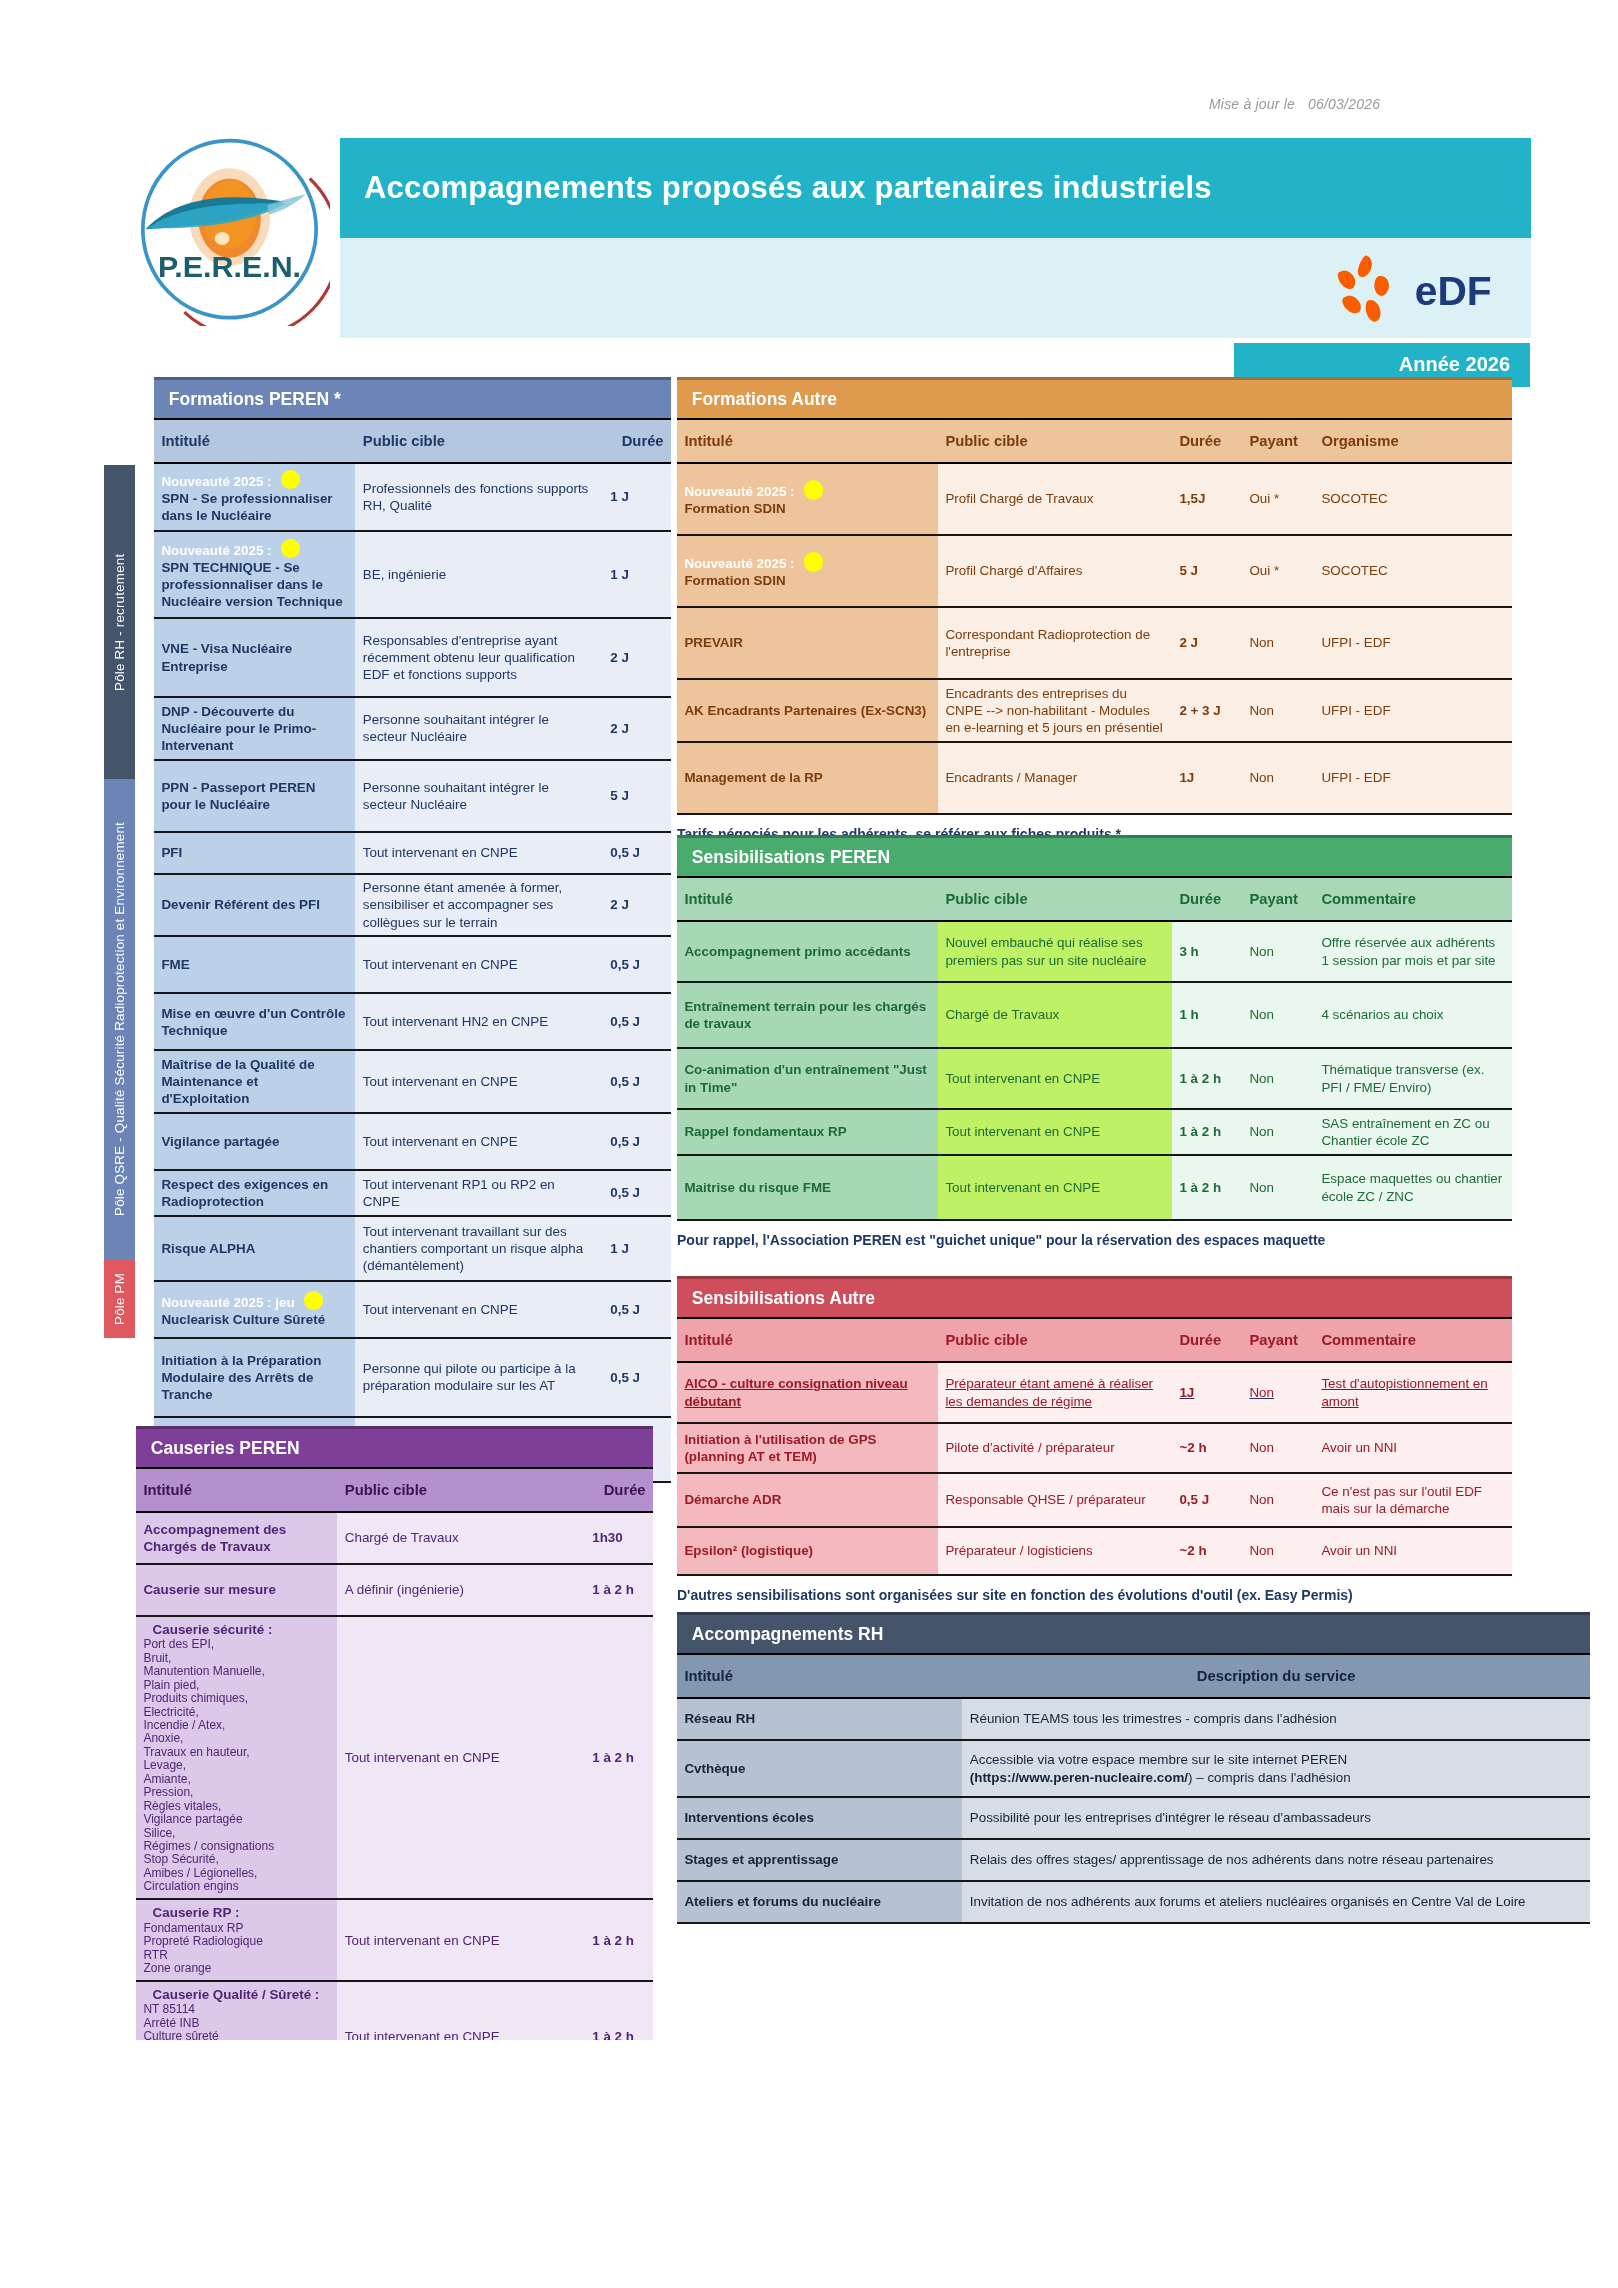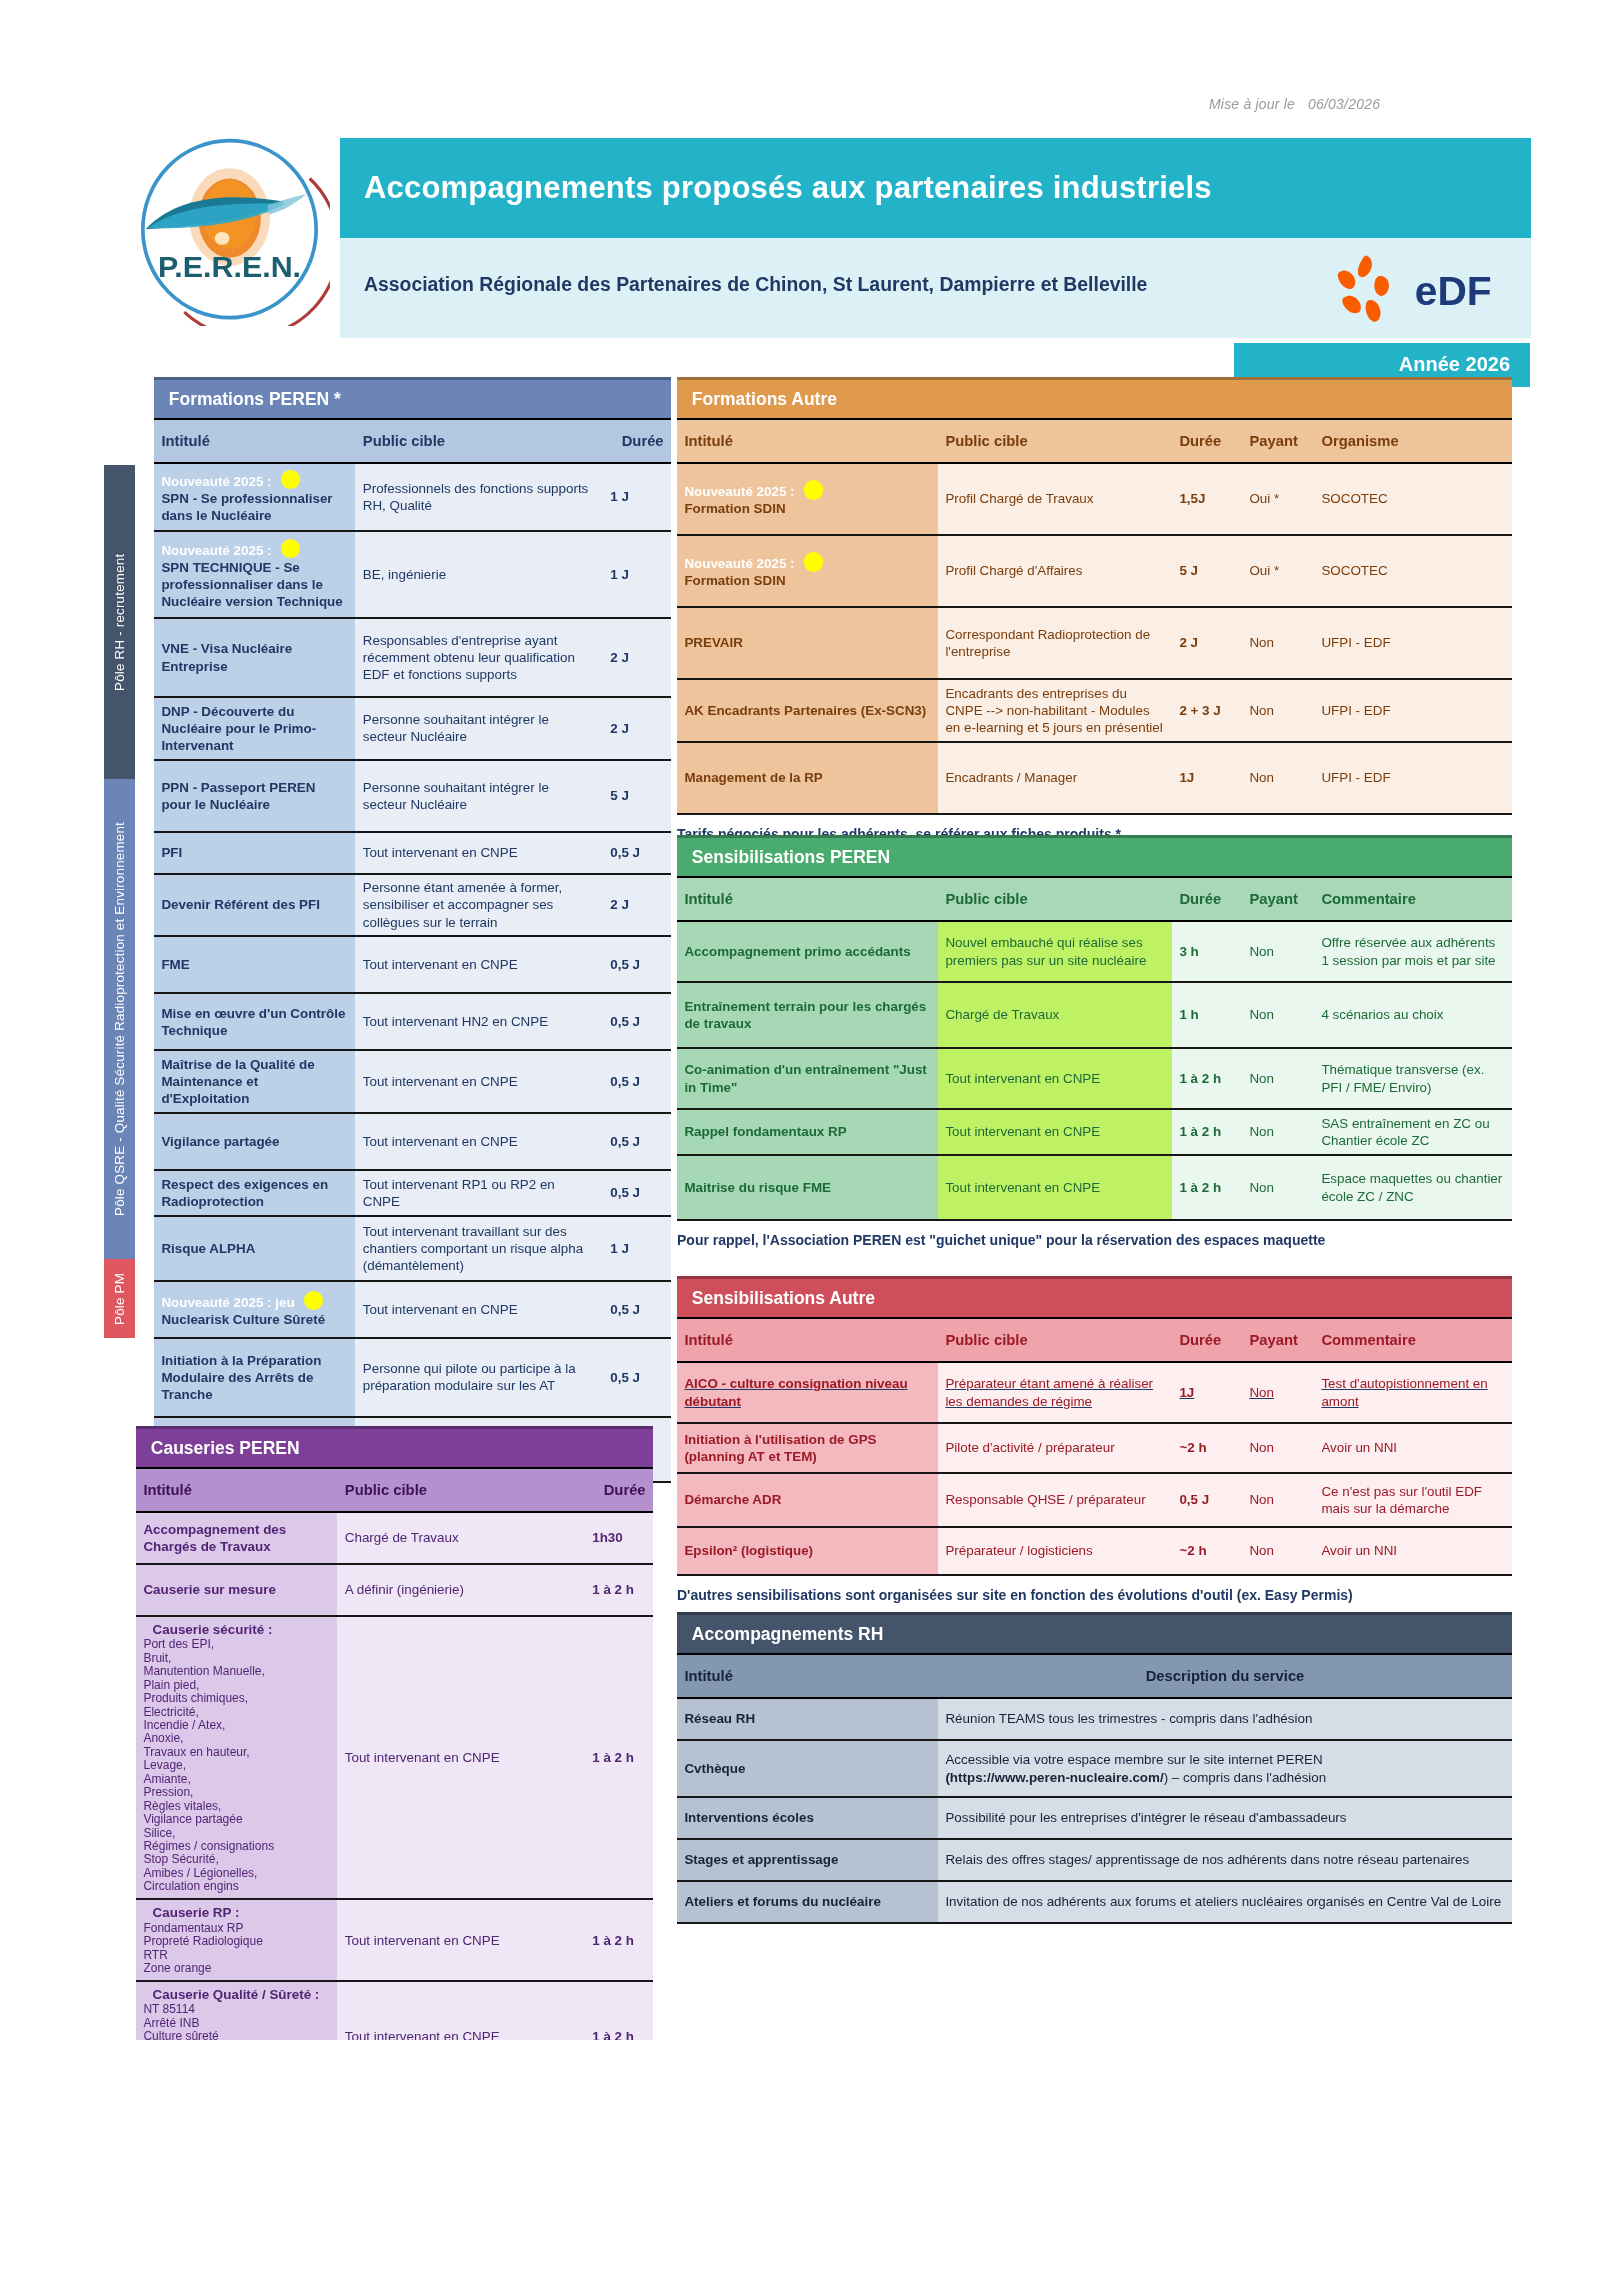--- a/index.html
+++ b/index.html
@@ -119,21 +119,20 @@
       <path d="M150 74 C168 68 182 64 192 62 C178 74 166 80 152 84 Z" fill="#7fc3d8" opacity=".8"></path>
       <text x="109" y="152" text-anchor="middle" font-family="'Liberation Sans',sans-serif" font-size="33" font-weight="bold" fill="#1b5f6e">P.E.R.E.N.</text>
     </svg>
   </div>
 
   <div class="titlebar">
     <div class="t">Accompagnements proposés aux partenaires industriels</div>
   </div>
 
   <div class="subbar">
-    <div class="s">Association Régionale des Partenaires de Chinon, St Laurent, Dampierre et Belleville</div>
     <svg class="edflogo" viewBox="0 0 200 82">
       <g fill="#fa5d00">
         <path d="M44 5 c6 2 7 10 4 16 c-3 6 -9 9 -12 6 c-3 -3 -1 -11 2 -16 c2 -4 4 -7 6 -6z"></path>
         <path d="M16 22 c6 -3 13 2 15 8 c2 6 -1 12 -6 11 c-6 -1 -11 -7 -12 -13 c-1 -3 0 -5 3 -6z"></path>
         <path d="M58 27 c6 -1 11 5 10 12 c-1 6 -6 11 -10 9 c-5 -2 -7 -10 -5 -16 c1 -3 3 -5 5 -5z"></path>
         <path d="M20 50 c5 -4 13 -1 16 5 c3 5 2 12 -3 12 c-6 1 -13 -5 -15 -11 c-1 -3 0 -5 2 -6z"></path>
         <path d="M48 53 c6 0 11 7 11 14 c0 6 -4 11 -8 9 c-5 -2 -9 -10 -8 -17 c0 -4 2 -6 5 -6z"></path>
       </g>
       <text x="96" y="58" font-family="'Liberation Sans',sans-serif" font-size="44" font-weight="bold" fill="#1d3a7a">eDF</text>
     </svg>
@@ -564,21 +563,21 @@
             <td class="c2">Préparateur / logisticiens</td>
             <td class="c3 cend">~2 h</td>
             <td class="c3 cend" style="font-weight:normal">Non</td>
             <td class="c3" style="font-weight:normal">Avoir un NNI</td>
           </tr>
         </tbody>
     </table>
     <div class="note">D'autres sensibilisations sont organisées sur site en fonction des évolutions d'outil (ex. Easy Permis)</div>
   </div>
 
-  <div class="block slate" style="left:677px;top:1612px;width:835px;">
+  <div class="block slate" style="left:677px;top:1612px;width:913px;">
     <div class="tabtitle">Accompagnements RH</div>
     <table class="grid">
       <colgroup>
           <col style="width:261px">
           <col style="width:574px">
         </colgroup>
       <thead>
           <tr>
         <th>Intitulé</th>
         <th style="text-align:center">Description du service</th>

